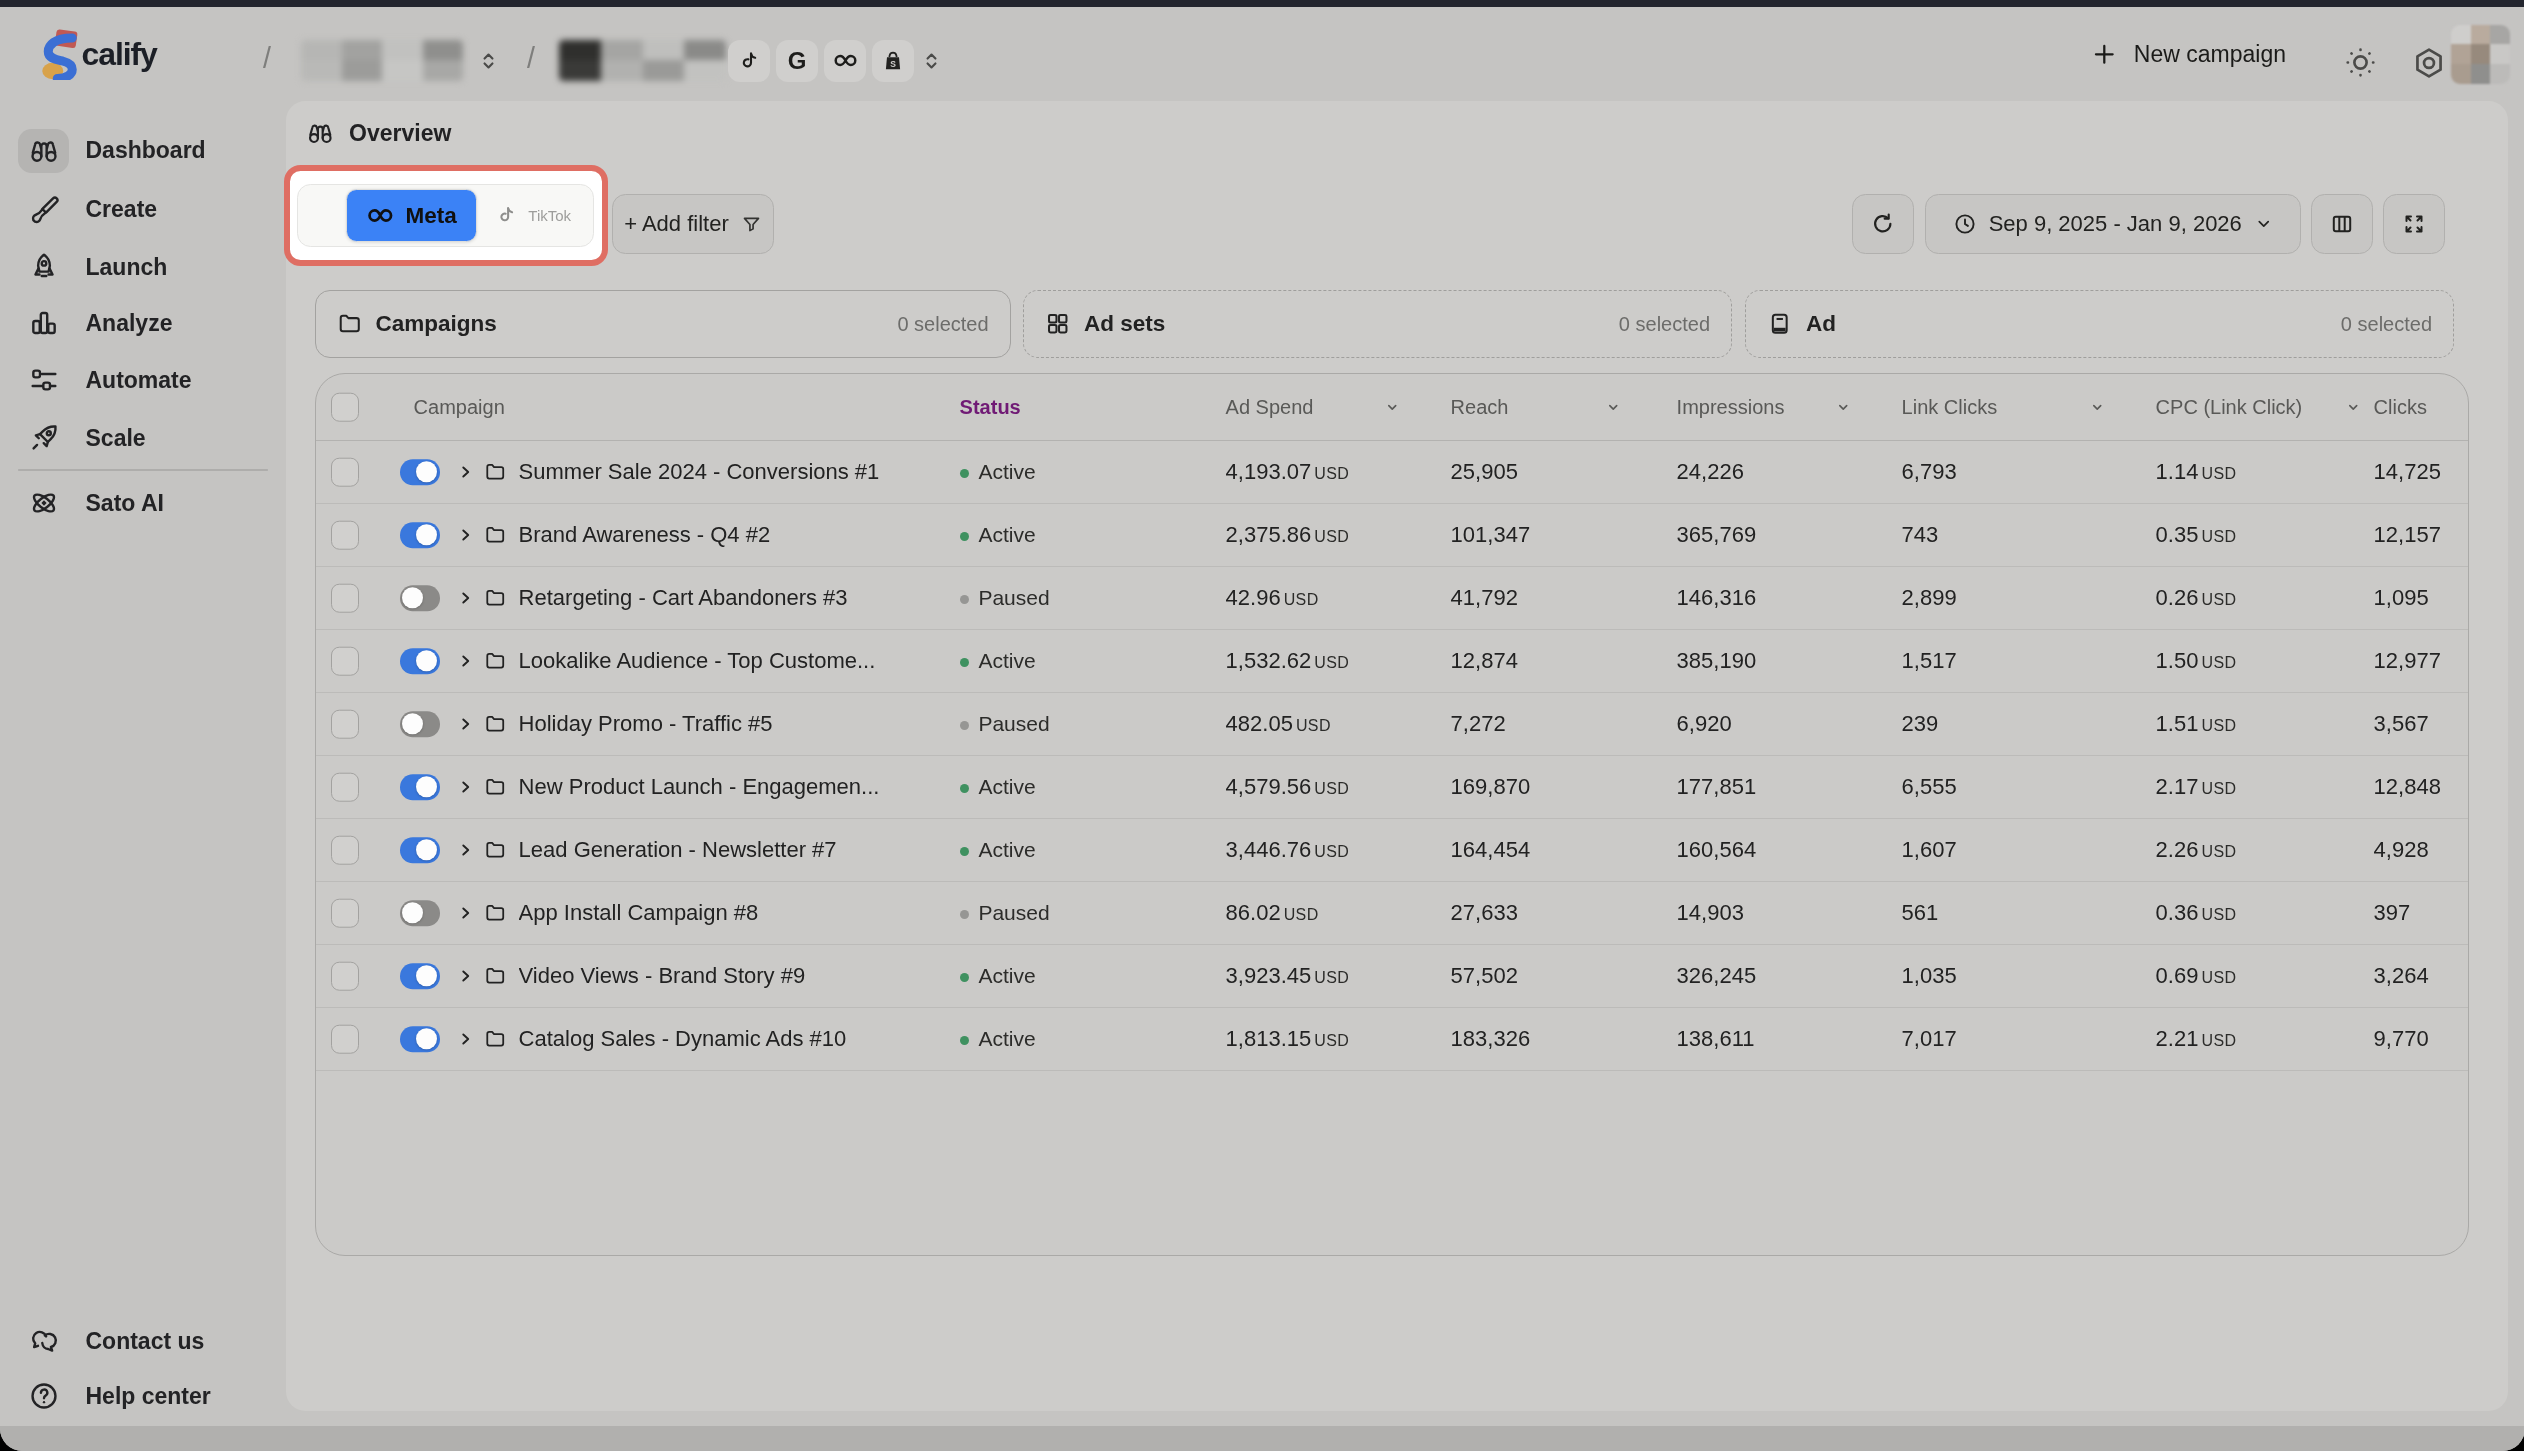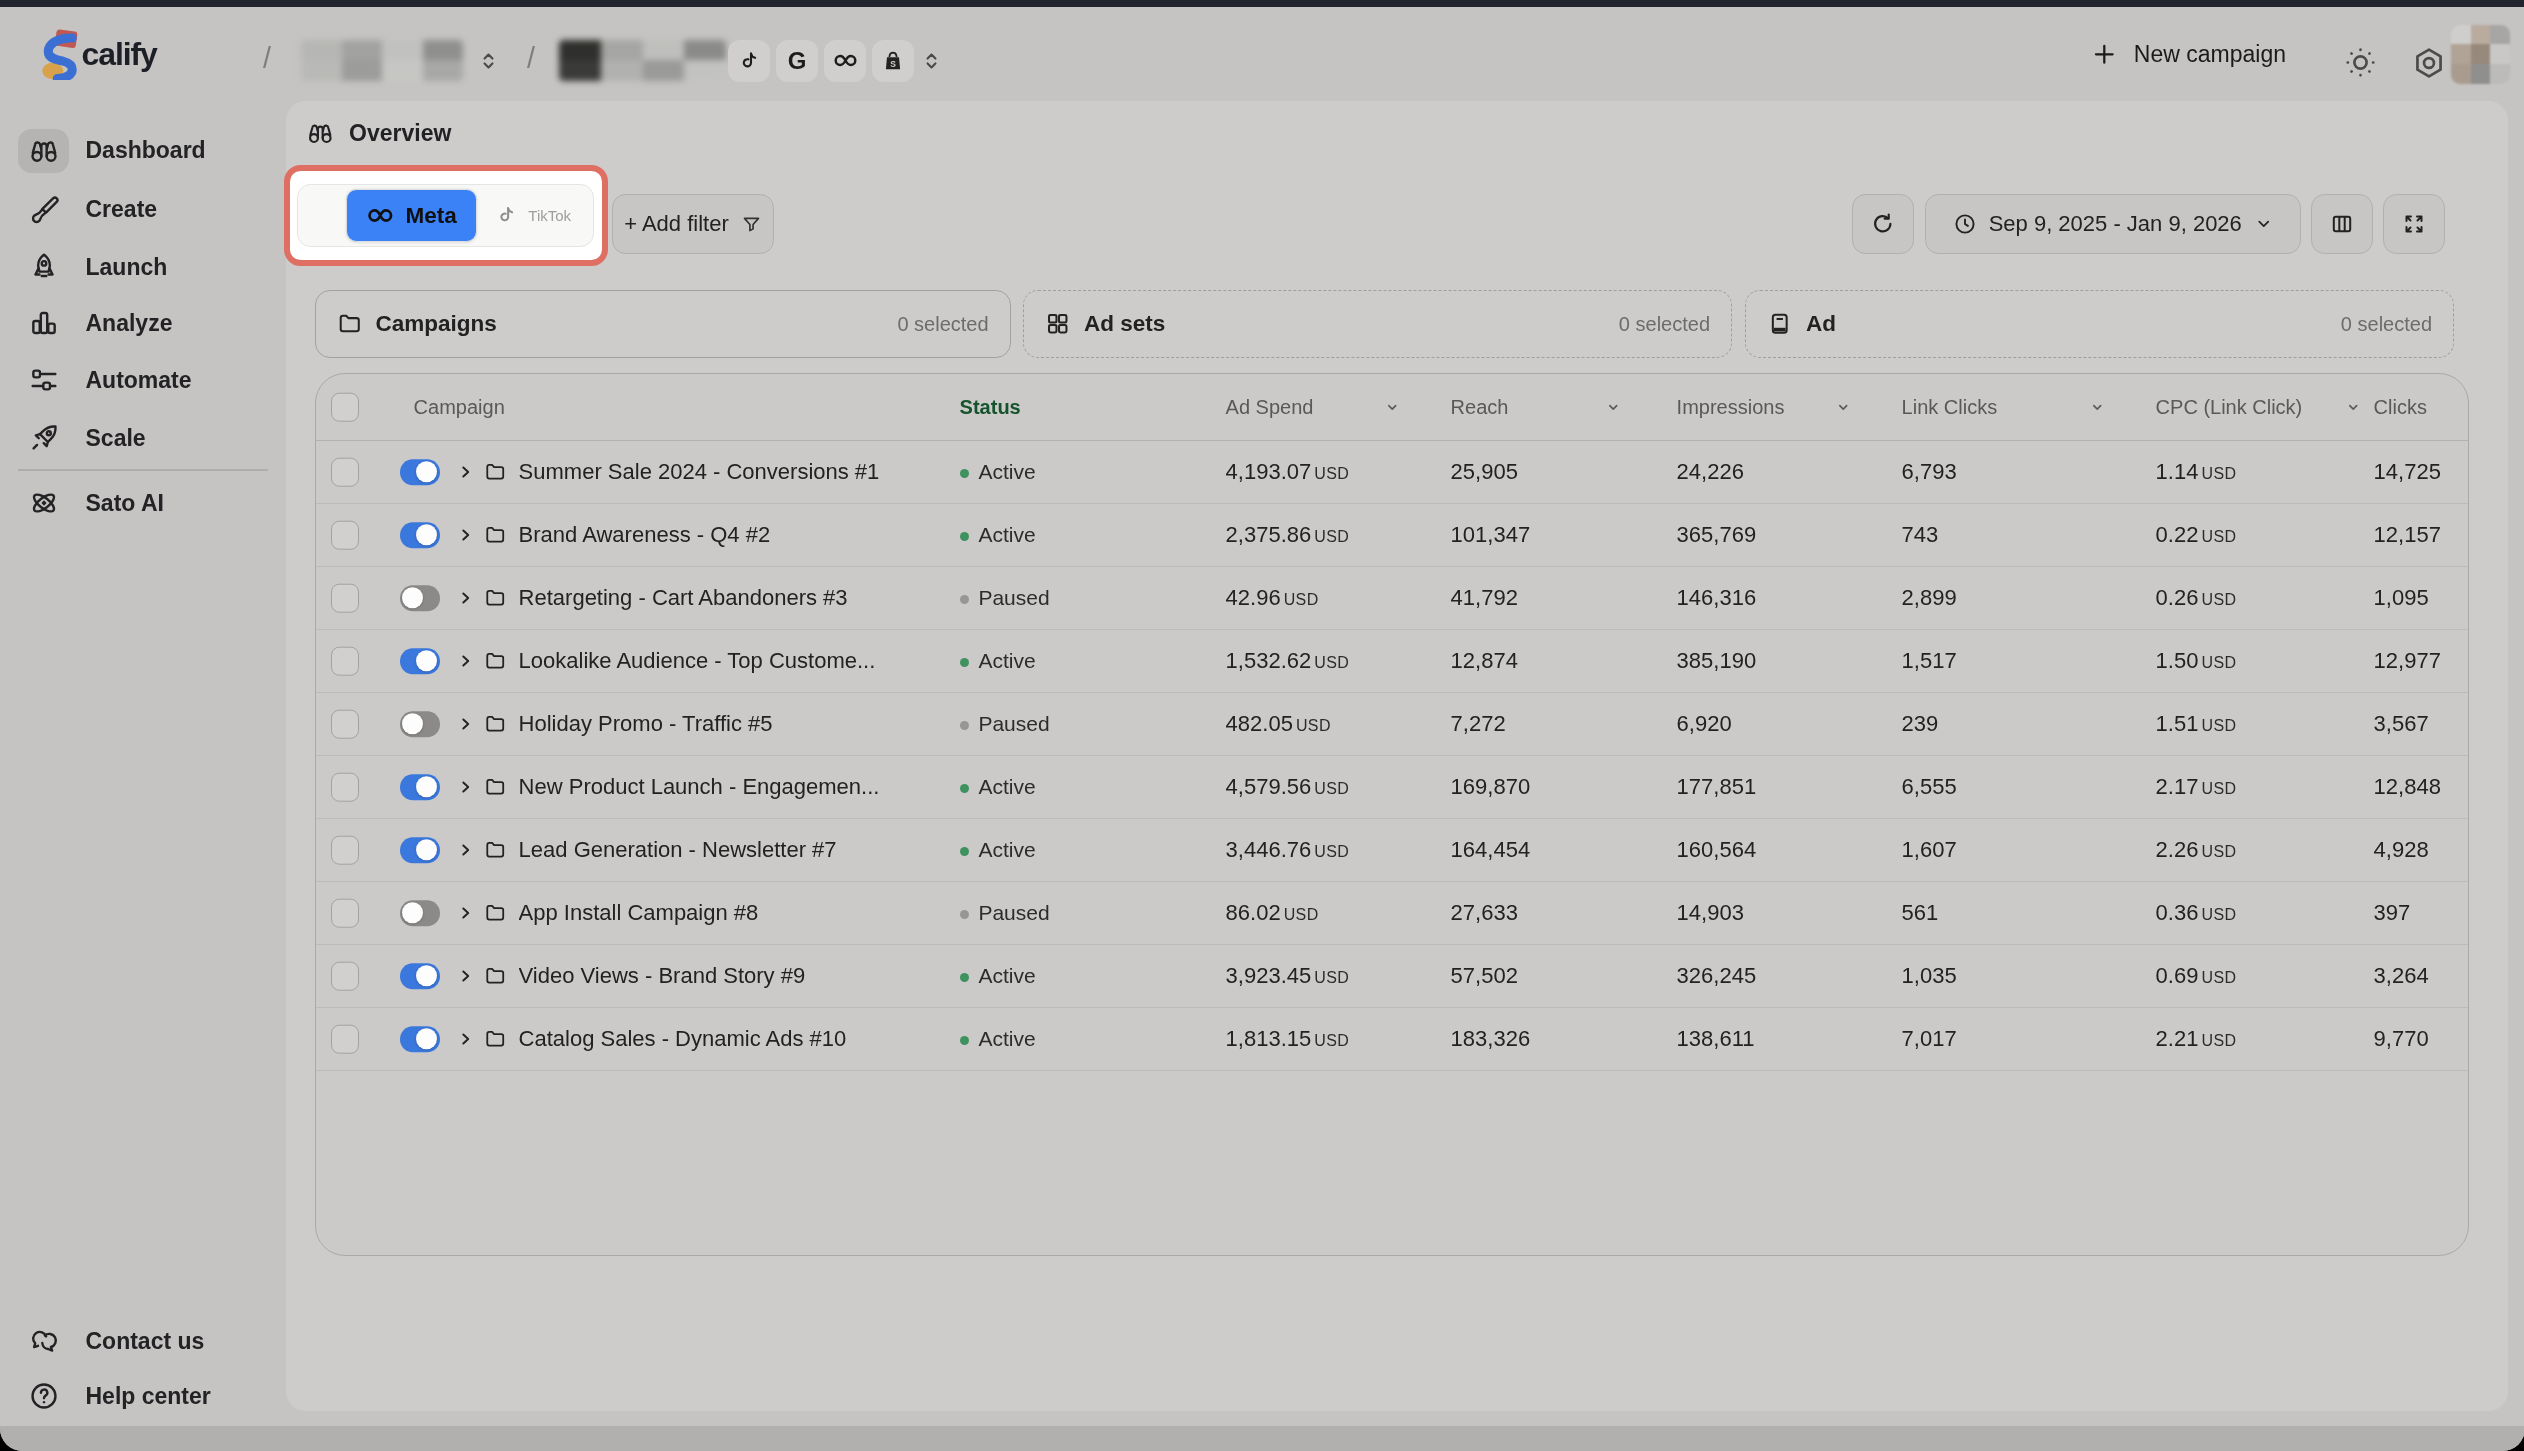--- a/index.html
+++ b/index.html
@@ -77,21 +77,21 @@
   .tab-adsets{left:737px;width:709px;}
   .tab-ad{left:1459px;width:709px;}
   .tab-icon{color:#222222;flex:0 0 auto;}
 
   
   .card{position:absolute;left:28.6px;top:272px;width:2154px;height:883px;background:#cbcac8;
         border:1.5px solid #aaa9a7;border-radius:30px;box-sizing:border-box;overflow:hidden;}
   .thead{position:relative;height:66px;border-bottom:1.5px solid #b3b2b0;}
   .th{position:absolute;top:50%;transform:translateY(-50%);font-size:20px;font-weight:500;color:#59595  7;
       color:#595957;white-space:nowrap;}
-  .th.dark{color:#14532d;font-weight:600;}
+  .th.dark{color:#701a75;font-weight:600;}
   .sortchev{position:absolute;top:50%;transform:translateY(-50%);color:#5a5a58;cursor:pointer;}
   .trow{position:relative;height:62px;border-bottom:1.5px solid #bcbbb9;}
   .cell{position:absolute;top:50%;transform:translateY(-50%);font-size:22px;color:#222222;white-space:nowrap;}
   .col-check{left:15px}.col-toggle{left:84px}.col-chev{left:140px}.col-folder{left:168px}
   .col-name{left:203px;max-width:428px;overflow:hidden;text-overflow:ellipsis;}
   .col-status{left:644px}.col-spend{left:910px}.col-reach{left:1135px}.col-imp{left:1361px}
   .col-links{left:1586px}.col-cpc{left:1840px}.col-clicks{left:2058px}
   .hc-spend{left:1068px}.hc-reach{left:1289px}.hc-imp{left:1519px}.hc-links{left:1773px}.hc-cpc{left:2029px}
 
   .cb{width:28.6px;height:28.6px;border-radius:8.3px;border:1.9px solid #a3a2a0;background:#d1d0ce;
@@ -488,21 +488,21 @@
       <svg width="22.5" height="22.5" viewBox="0 0 24 24" fill="none" stroke="currentColor" stroke-width="1.9" stroke-linejoin="round">
         <path d="M3.5 6.6c0-1.2.9-2.1 2.1-2.1h3.1l2 2.2h7.7c1.2 0 2.1.9 2.1 2.1v8.1c0 1.2-.9 2.1-2.1 2.1H5.6c-1.2 0-2.1-.9-2.1-2.1z"></path>
       </svg>
     </span>
     <span class="cell col-name">Brand Awareness - Q4 #2</span>
     <span class="cell col-status"><i class="dot active"></i><span class="statustxt">Active</span></span>
     <span class="cell col-spend"><span>2,375.86</span><span class="usd">USD</span></span>
     <span class="cell col-reach">101,347</span>
     <span class="cell col-imp">365,769</span>
     <span class="cell col-links">743</span>
-    <span class="cell col-cpc"><span>0.22</span><span class="usd">USD</span></span>
+    <span class="cell col-cpc"><span>0.35</span><span class="usd">USD</span></span>
     <span class="cell col-clicks">12,157</span>
   </div>
 
   <div class="trow">
     <span class="cell col-check">
               <span class="cb"></span>
             </span>
     <span class="cell col-toggle toggle off">
               <span class="knob"></span>
             </span>

